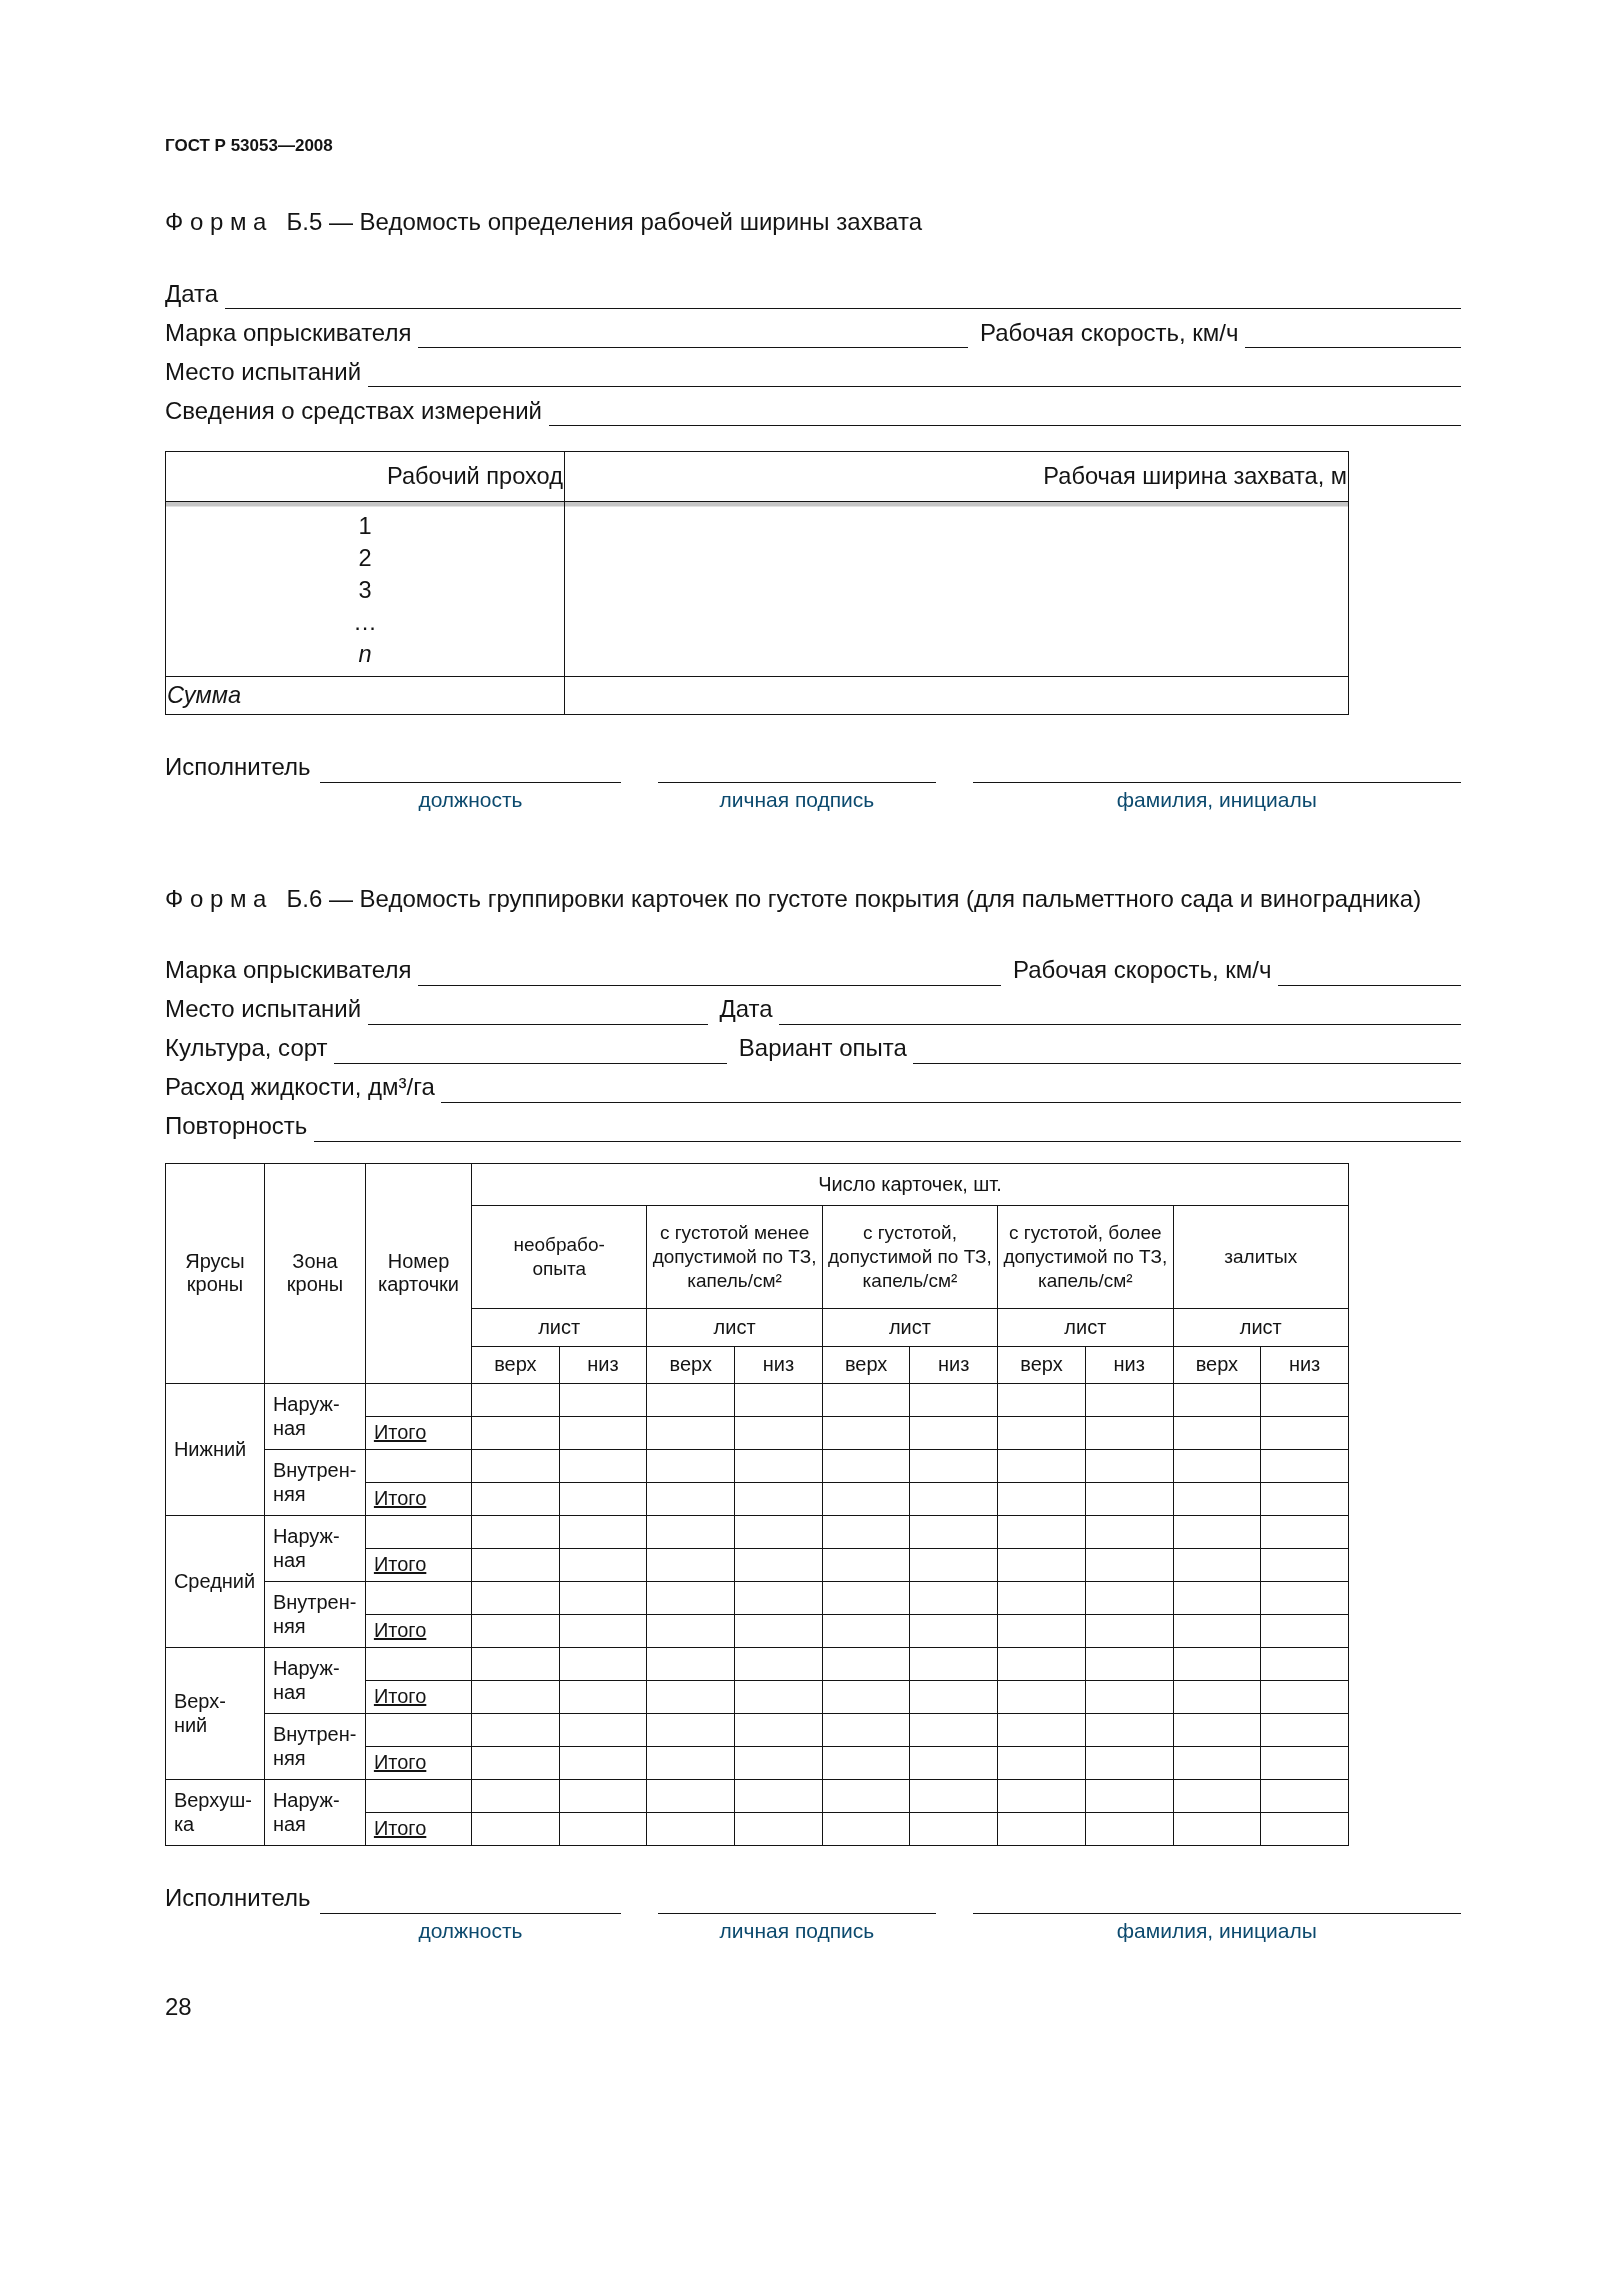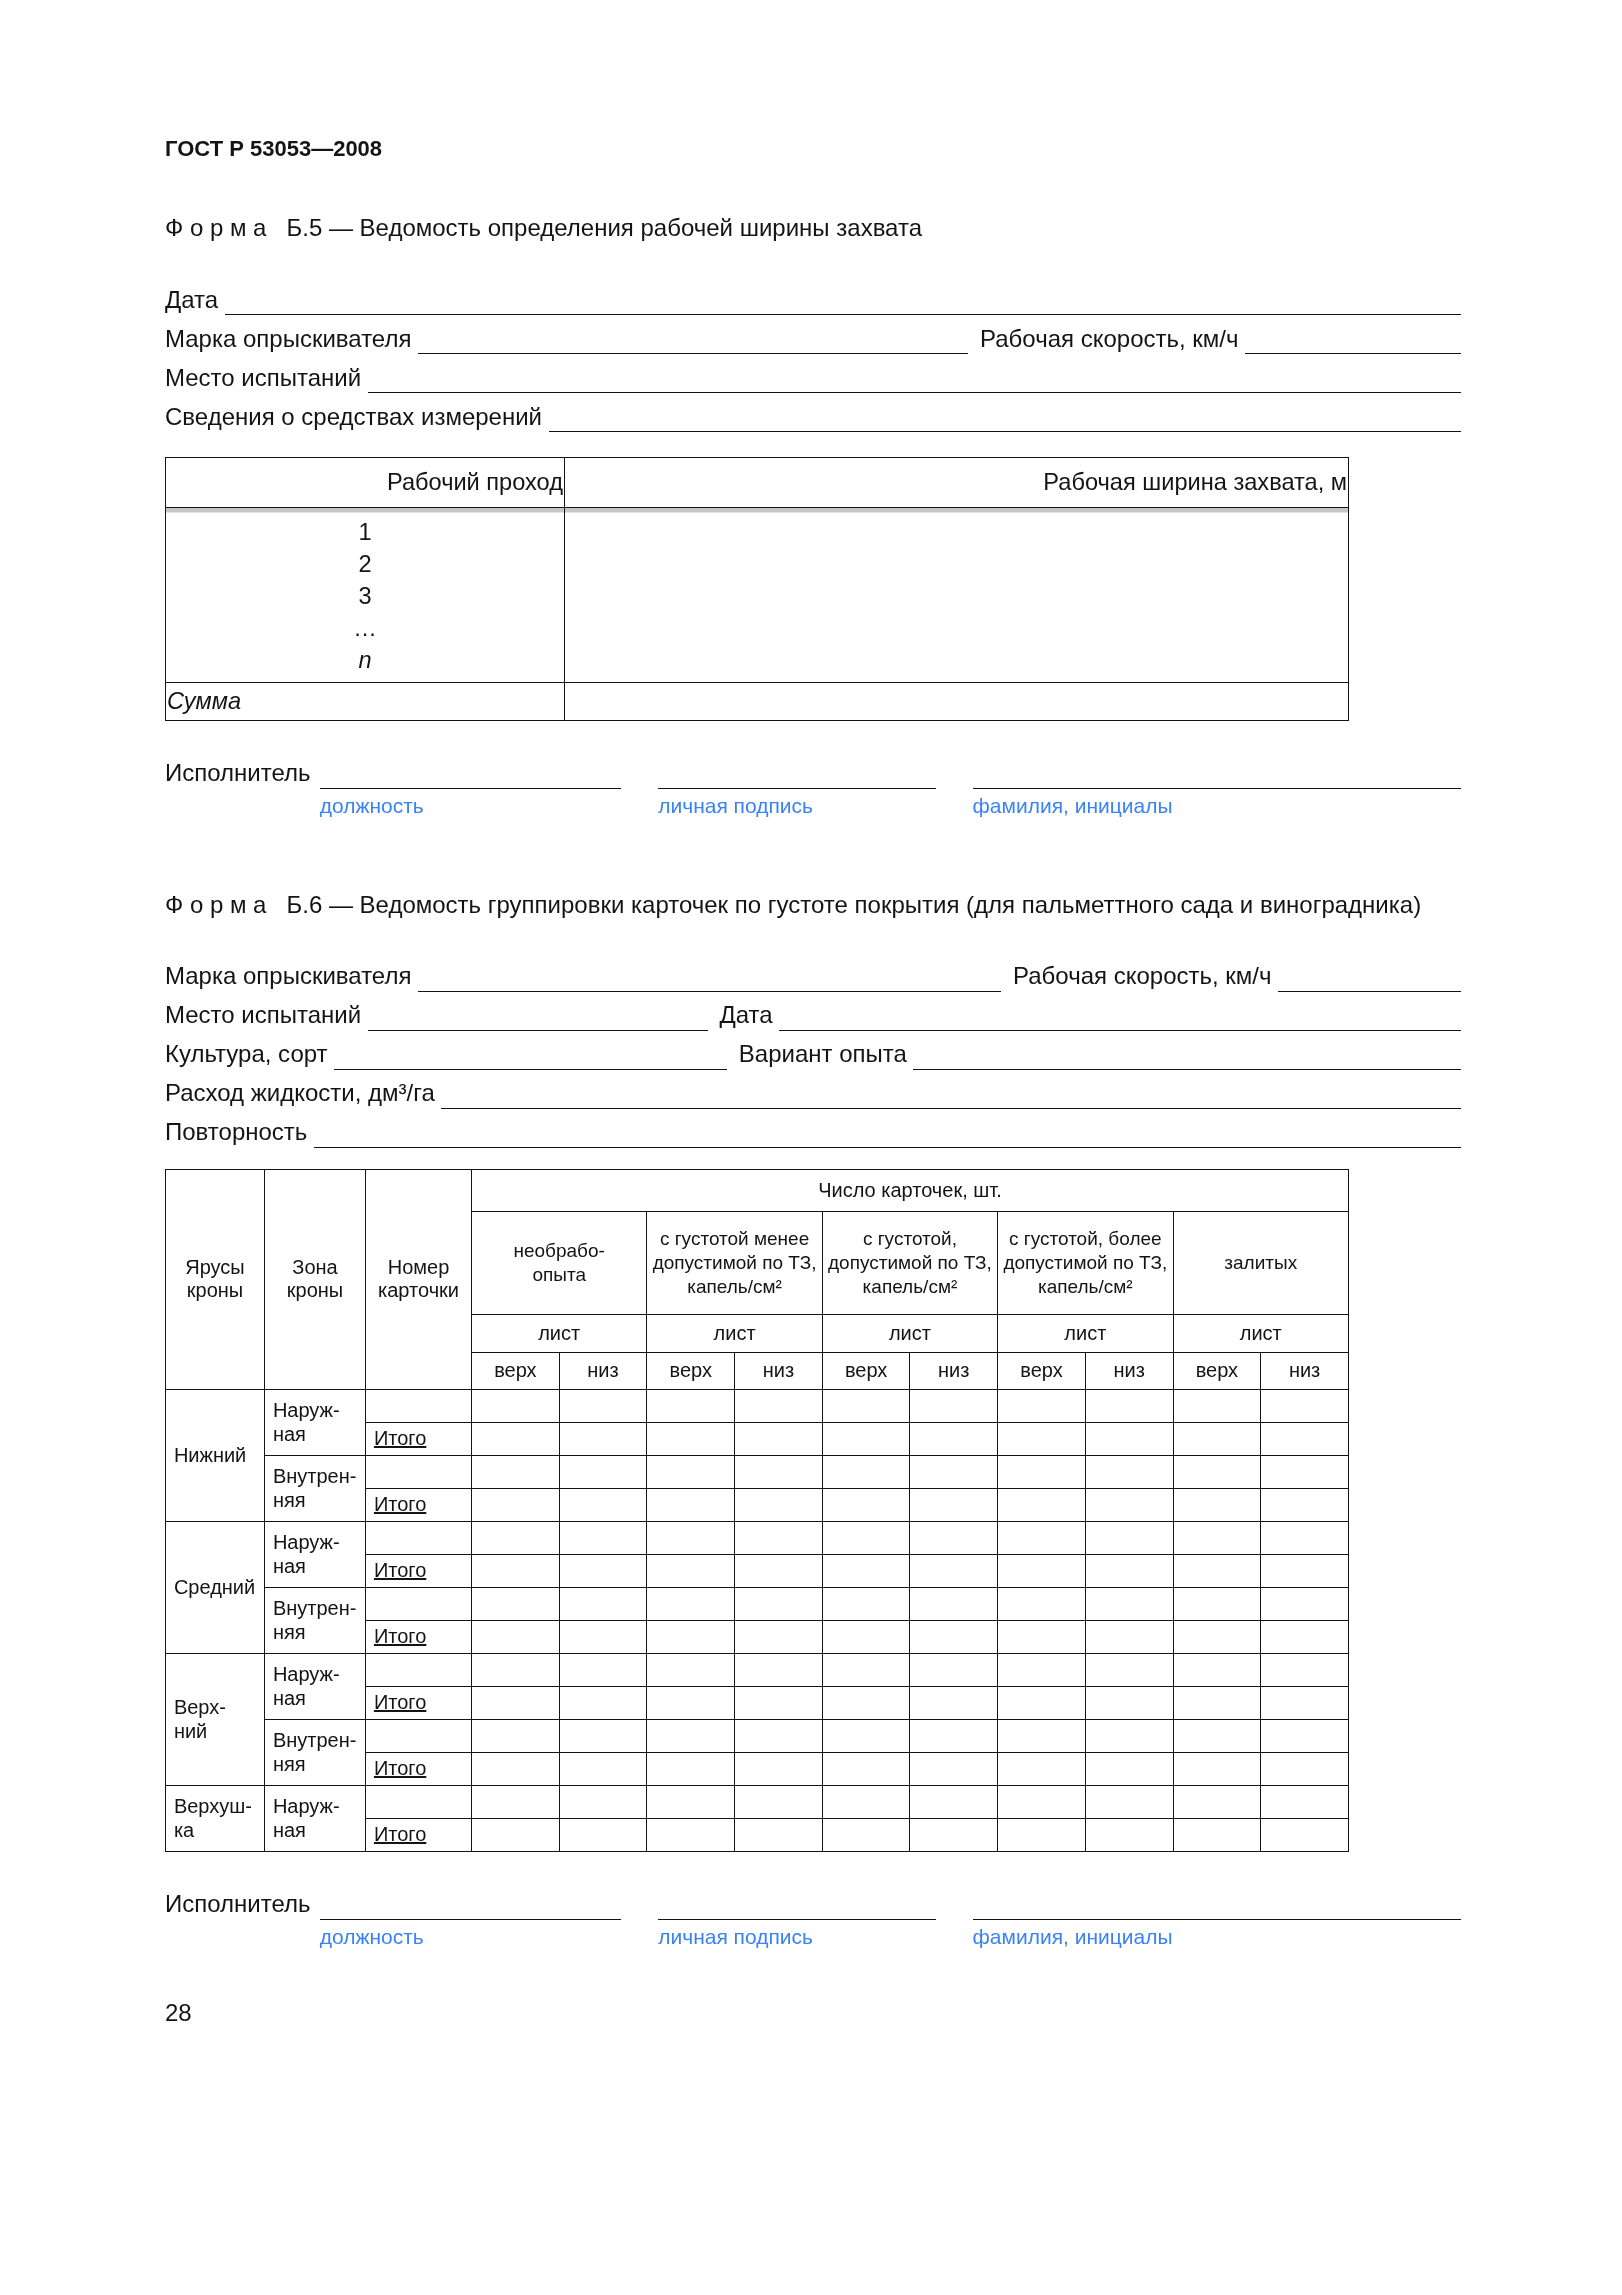--- a/index.html
+++ b/index.html
@@ -9,21 +9,21 @@
     width: 1623px;
     height: 2295px;
     background: #ffffff;
     color: #141414;
     font-family: "Liberation Sans", sans-serif;
     font-size: 24px;
     overflow: hidden;
   }
   .content { position: absolute; left: 165px; top: 136px; width: 1296px; }
 
-  .doc-code { font-weight: bold; font-size: 22px; margin: 0 0 52px 0; }
+  .doc-code { font-weight: bold; font-size: 17px; margin: 0 0 52px 0; }
   .form-title { margin: 6px 0 36px 0; white-space: pre-wrap; }
   .gap-top { margin-top: 73px; }
 
   
   .fline { display: flex; align-items: flex-end; height: 37px; margin-bottom: 2px; }
   .lbl { white-space: nowrap; padding-bottom: 1.3px; }
   .lbl2 { white-space: nowrap; padding-bottom: 1.3px; margin-left: 11.8px; }
   .fill { flex: 1 1 auto; border-bottom: 1.3px solid #141414; height: 100%; margin-left: 6.5px; }
 
   
@@ -34,21 +34,21 @@
   .t1 tbody tr:first-child td { box-shadow: inset 0 4.6px 0 #c6c6c6; }
   .t1 .passes { text-align: center; vertical-align: top; padding: 9.2px 0 5.2px; line-height: 1.35; }
   .t1 .sum { text-align: left; height: 38px; font-style: italic; }
   .it { font-style: italic; }
 
   
   .executor { display: flex; margin-top: 37px; }
   .exec-label { flex: 0 0 auto; display: flex; align-items: flex-end; height: 31px; padding-bottom: 1.3px; }
   .sig { display: flex; flex-direction: column; }
   .sline { height: 31px; border-bottom: 1.3px solid #141414; }
-  .scap { font-size: 21px; padding-top: 5.2px; color: #3b82f6; }
+  .scap { text-align: center; font-size: 21px; padding-top: 5.2px; color: #0c4a6e; }
   .s1 { flex: 1 0 0; margin-left: 9.2px; }
   .s2 { flex: 0.92 0 0; margin-left: 37px; }
   .s3 { flex: 1.62 0 0; margin-left: 37px; }
 
   
   .t2 { width: 1184px; margin-top: 21px; table-layout: fixed; font-size: 20px; }
   .t2 th, .t2 td { border: 1.3px solid #141414; vertical-align: middle; padding: 1.3px 3.9px; }
   .t2 th { font-weight: normal; text-align: center; }
   .t2 .cnt { height: 42px; }
   .t2 .grp { height: 103px; font-size: 19px; line-height: 1.25; }

